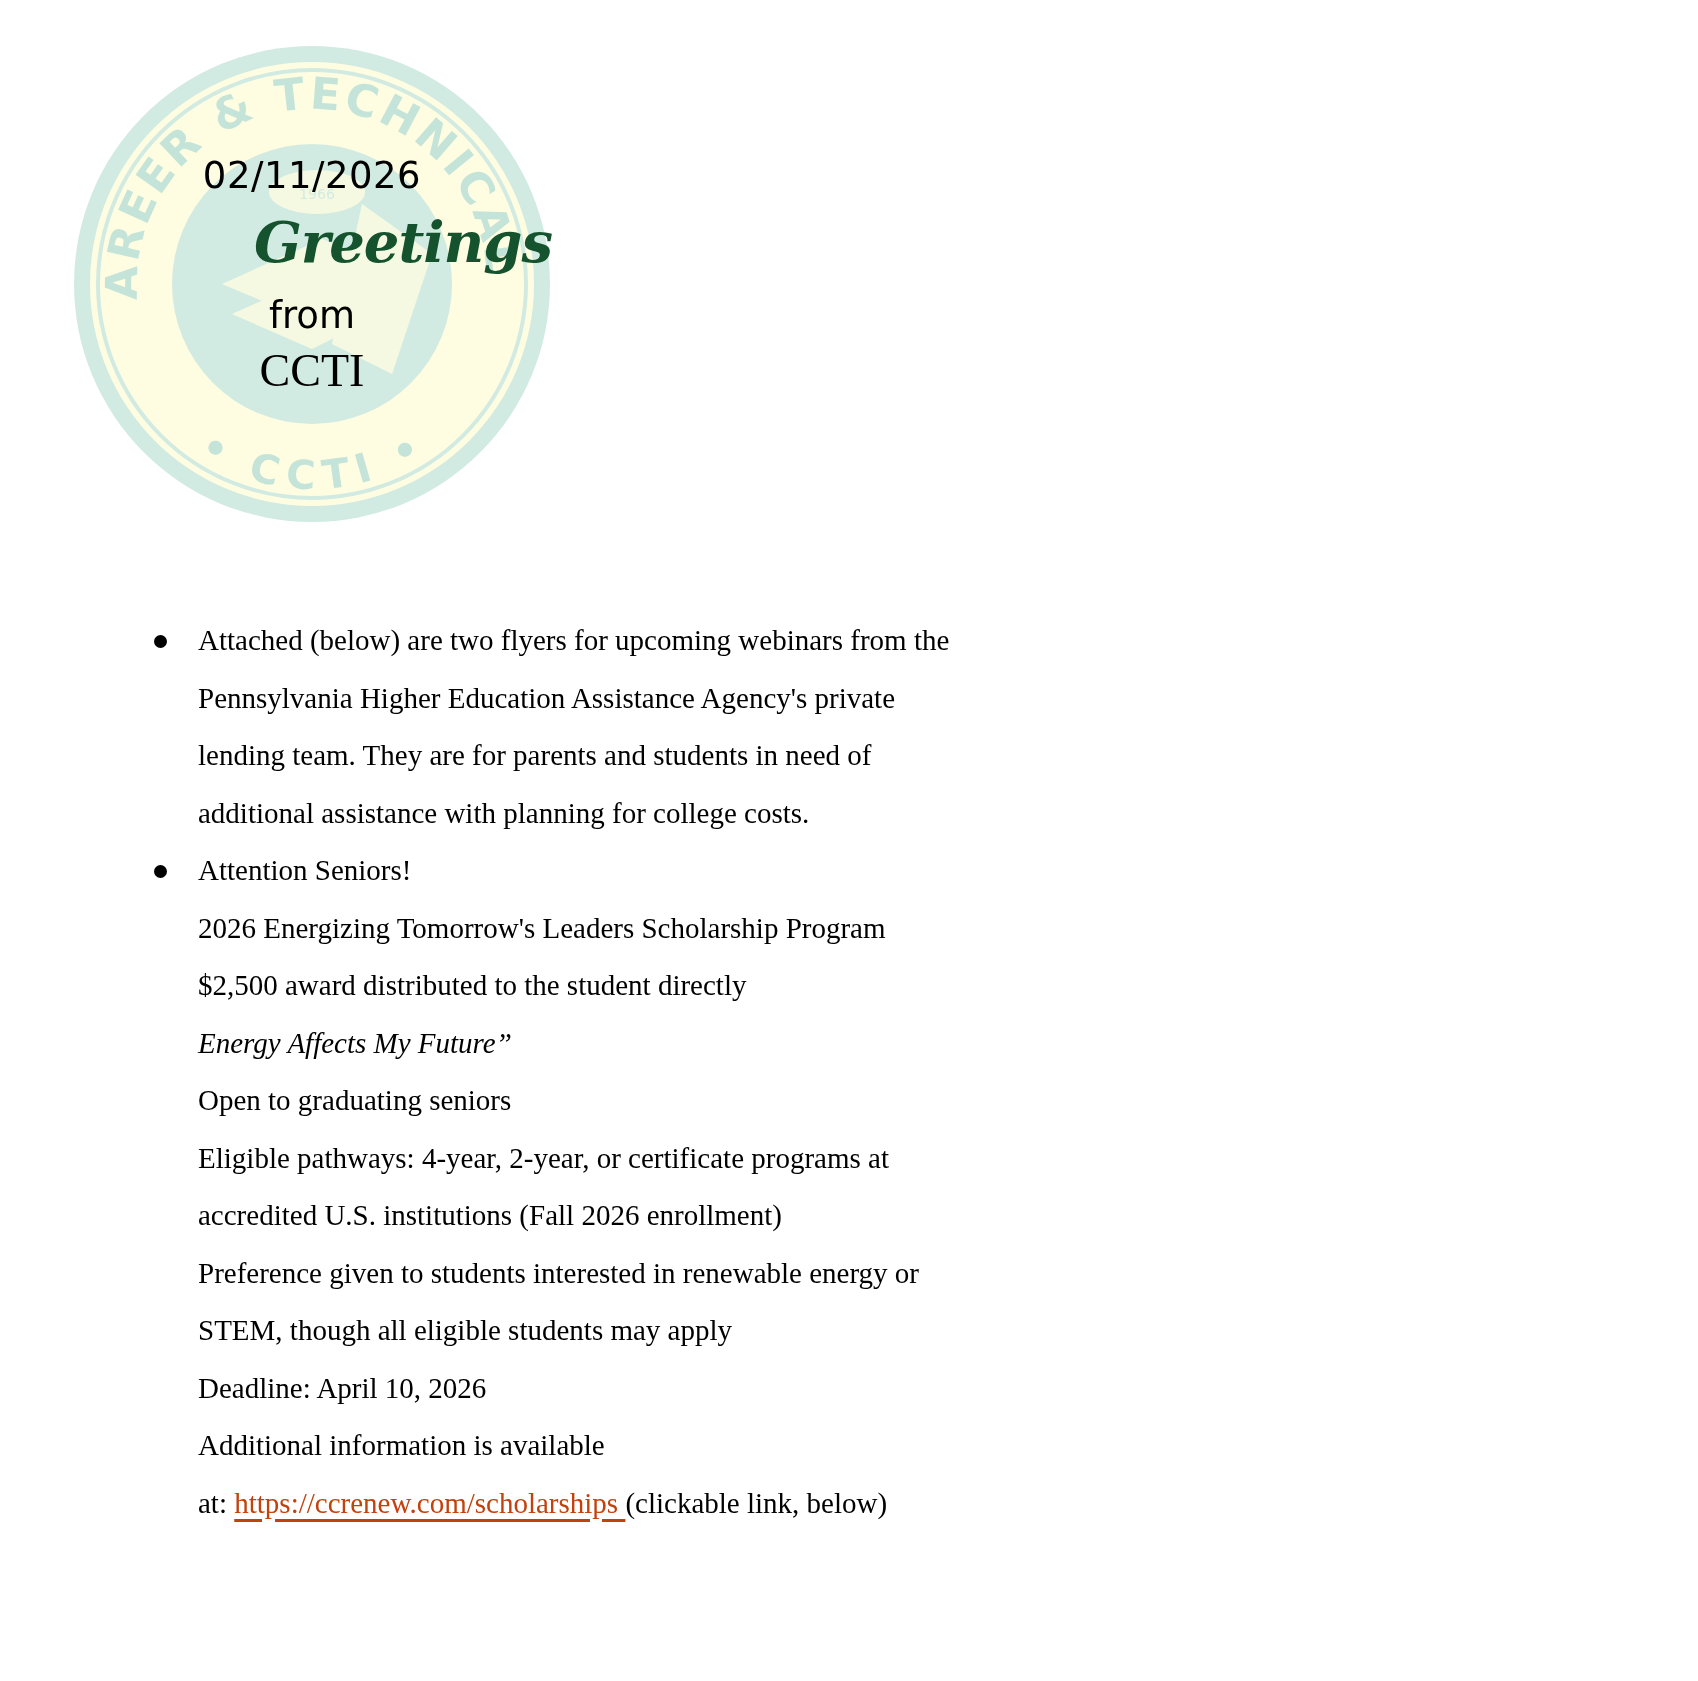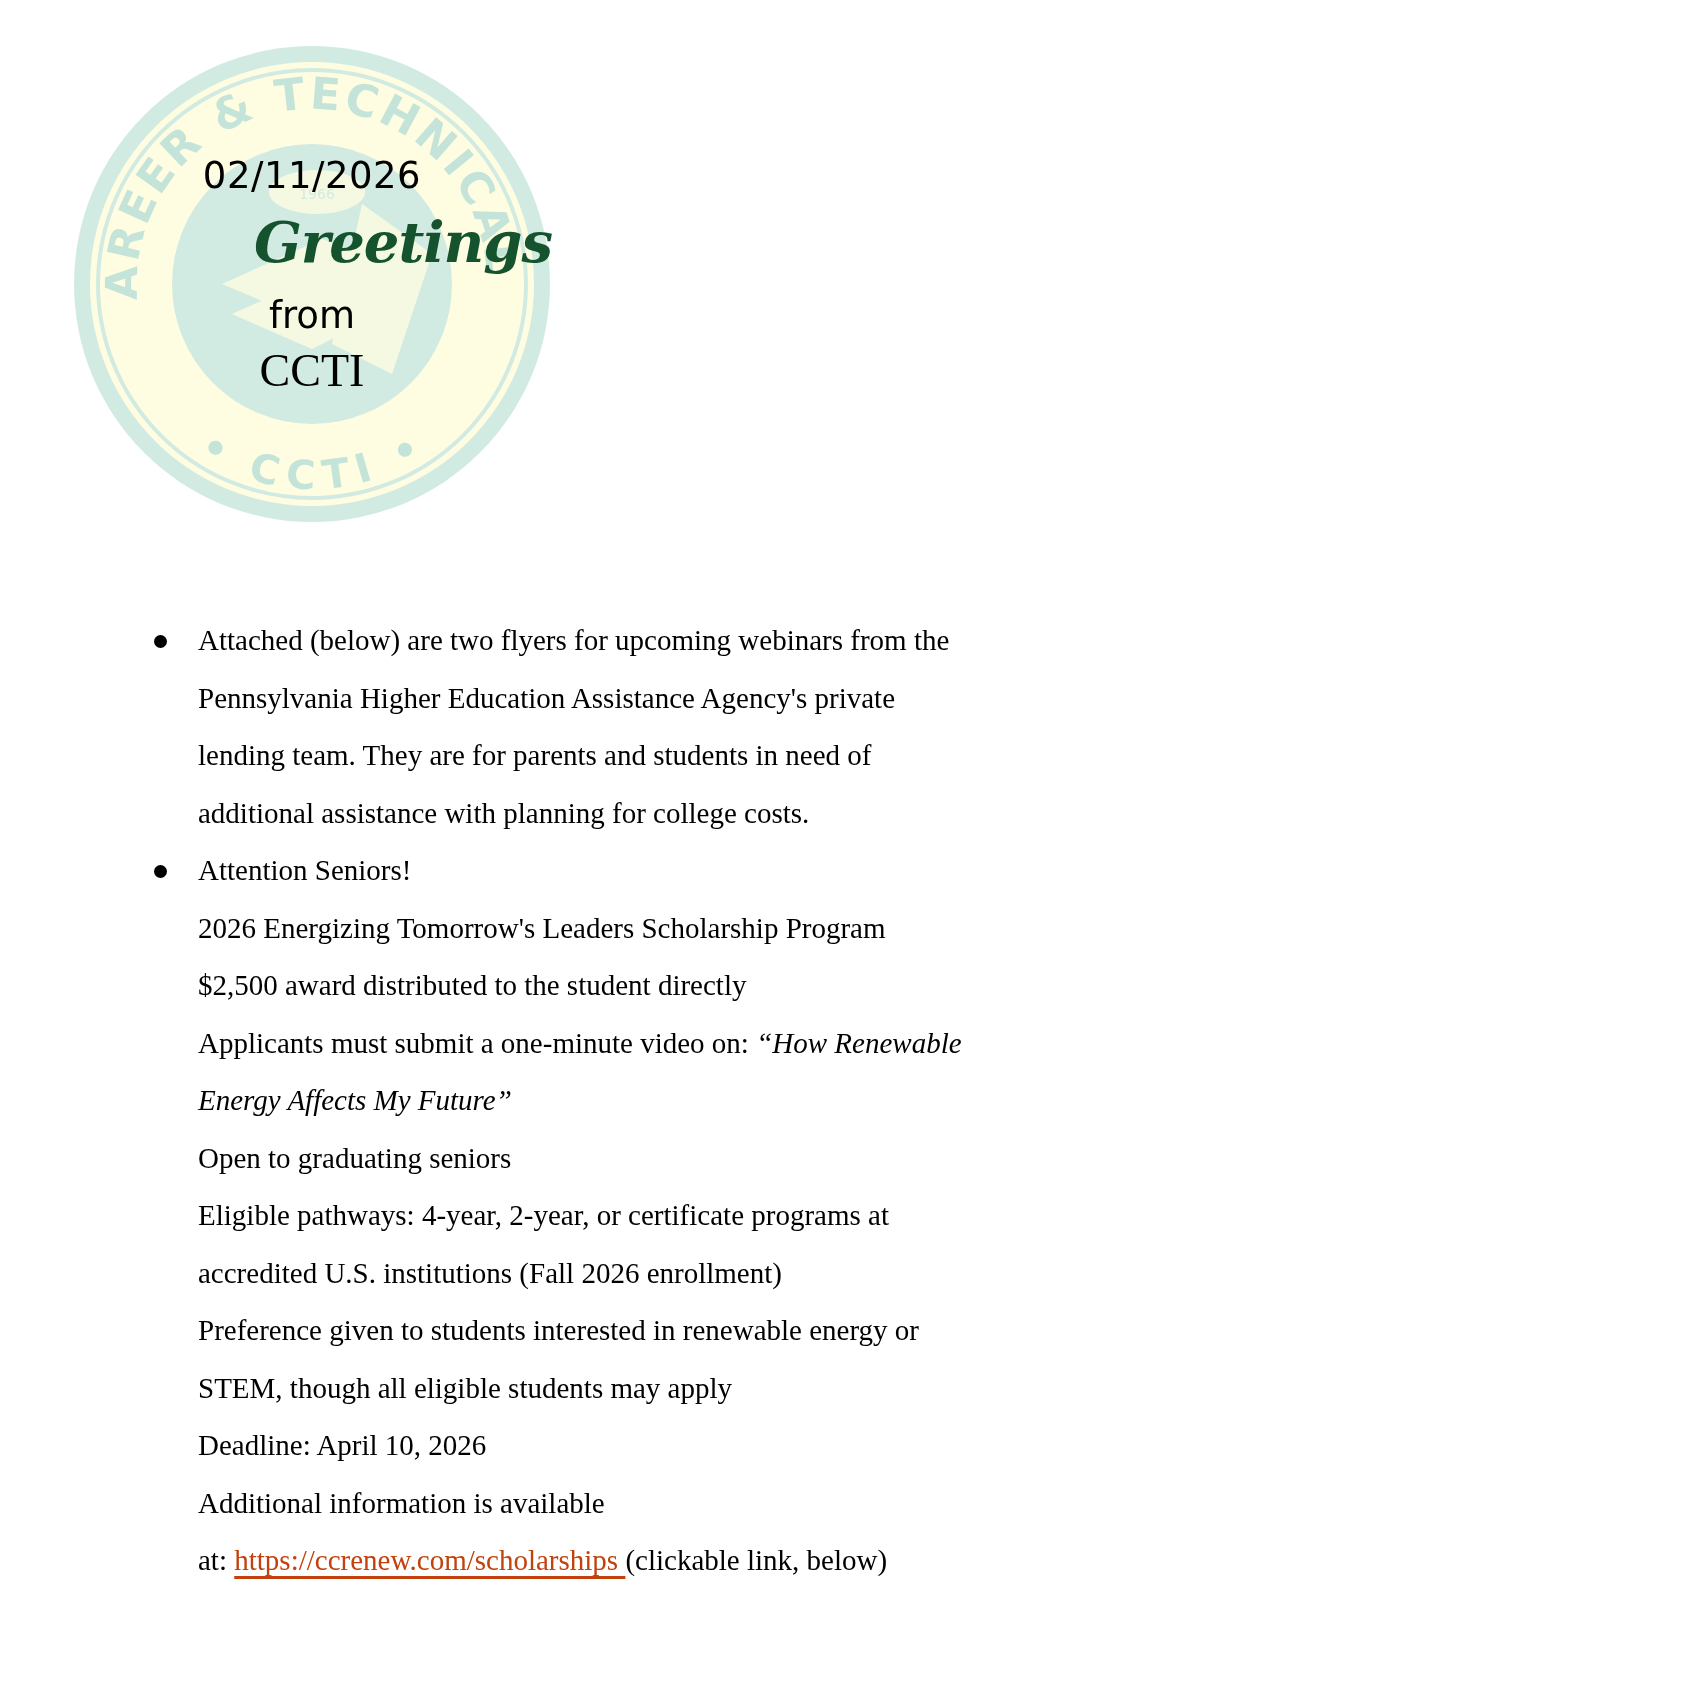--- a/index.html
+++ b/index.html
@@ -60,21 +60,20 @@
     <span class="line">Pennsylvania Higher Education Assistance Agency's private</span>
     <span class="line">lending team.  They are for parents and students in need of</span>
     <span class="line">additional assistance with planning for college costs.</span>
   </div>
 
   <div class="bullet">
     <span class="bullet-dot"></span>
     <span class="line">Attention Seniors!</span>
     <span class="line">2026 Energizing Tomorrow's Leaders Scholarship Program</span>
     <span class="line">$2,500 award distributed to the student directly</span>
-    <span class="line"><span>Applicants must submit a one-minute video on: </span><span class="italic">“How Renewable</span></span>
     <span class="line italic">Energy Affects My Future”</span>
     <span class="line">Open to graduating seniors</span>
     <span class="line">Eligible pathways: 4-year, 2-year, or certificate programs at</span>
     <span class="line">accredited U.S. institutions (Fall 2026 enrollment)</span>
     <span class="line">Preference given to students interested in renewable energy or</span>
     <span class="line">STEM, though all eligible students may apply</span>
     <span class="line">Deadline: April 10, 2026</span>
     <span class="line">Additional information is available</span>
     <span class="line"><span>at: </span><a class="link">https://ccrenew.com/scholarships </a><span>(clickable link, below)</span></span>
   </div>

